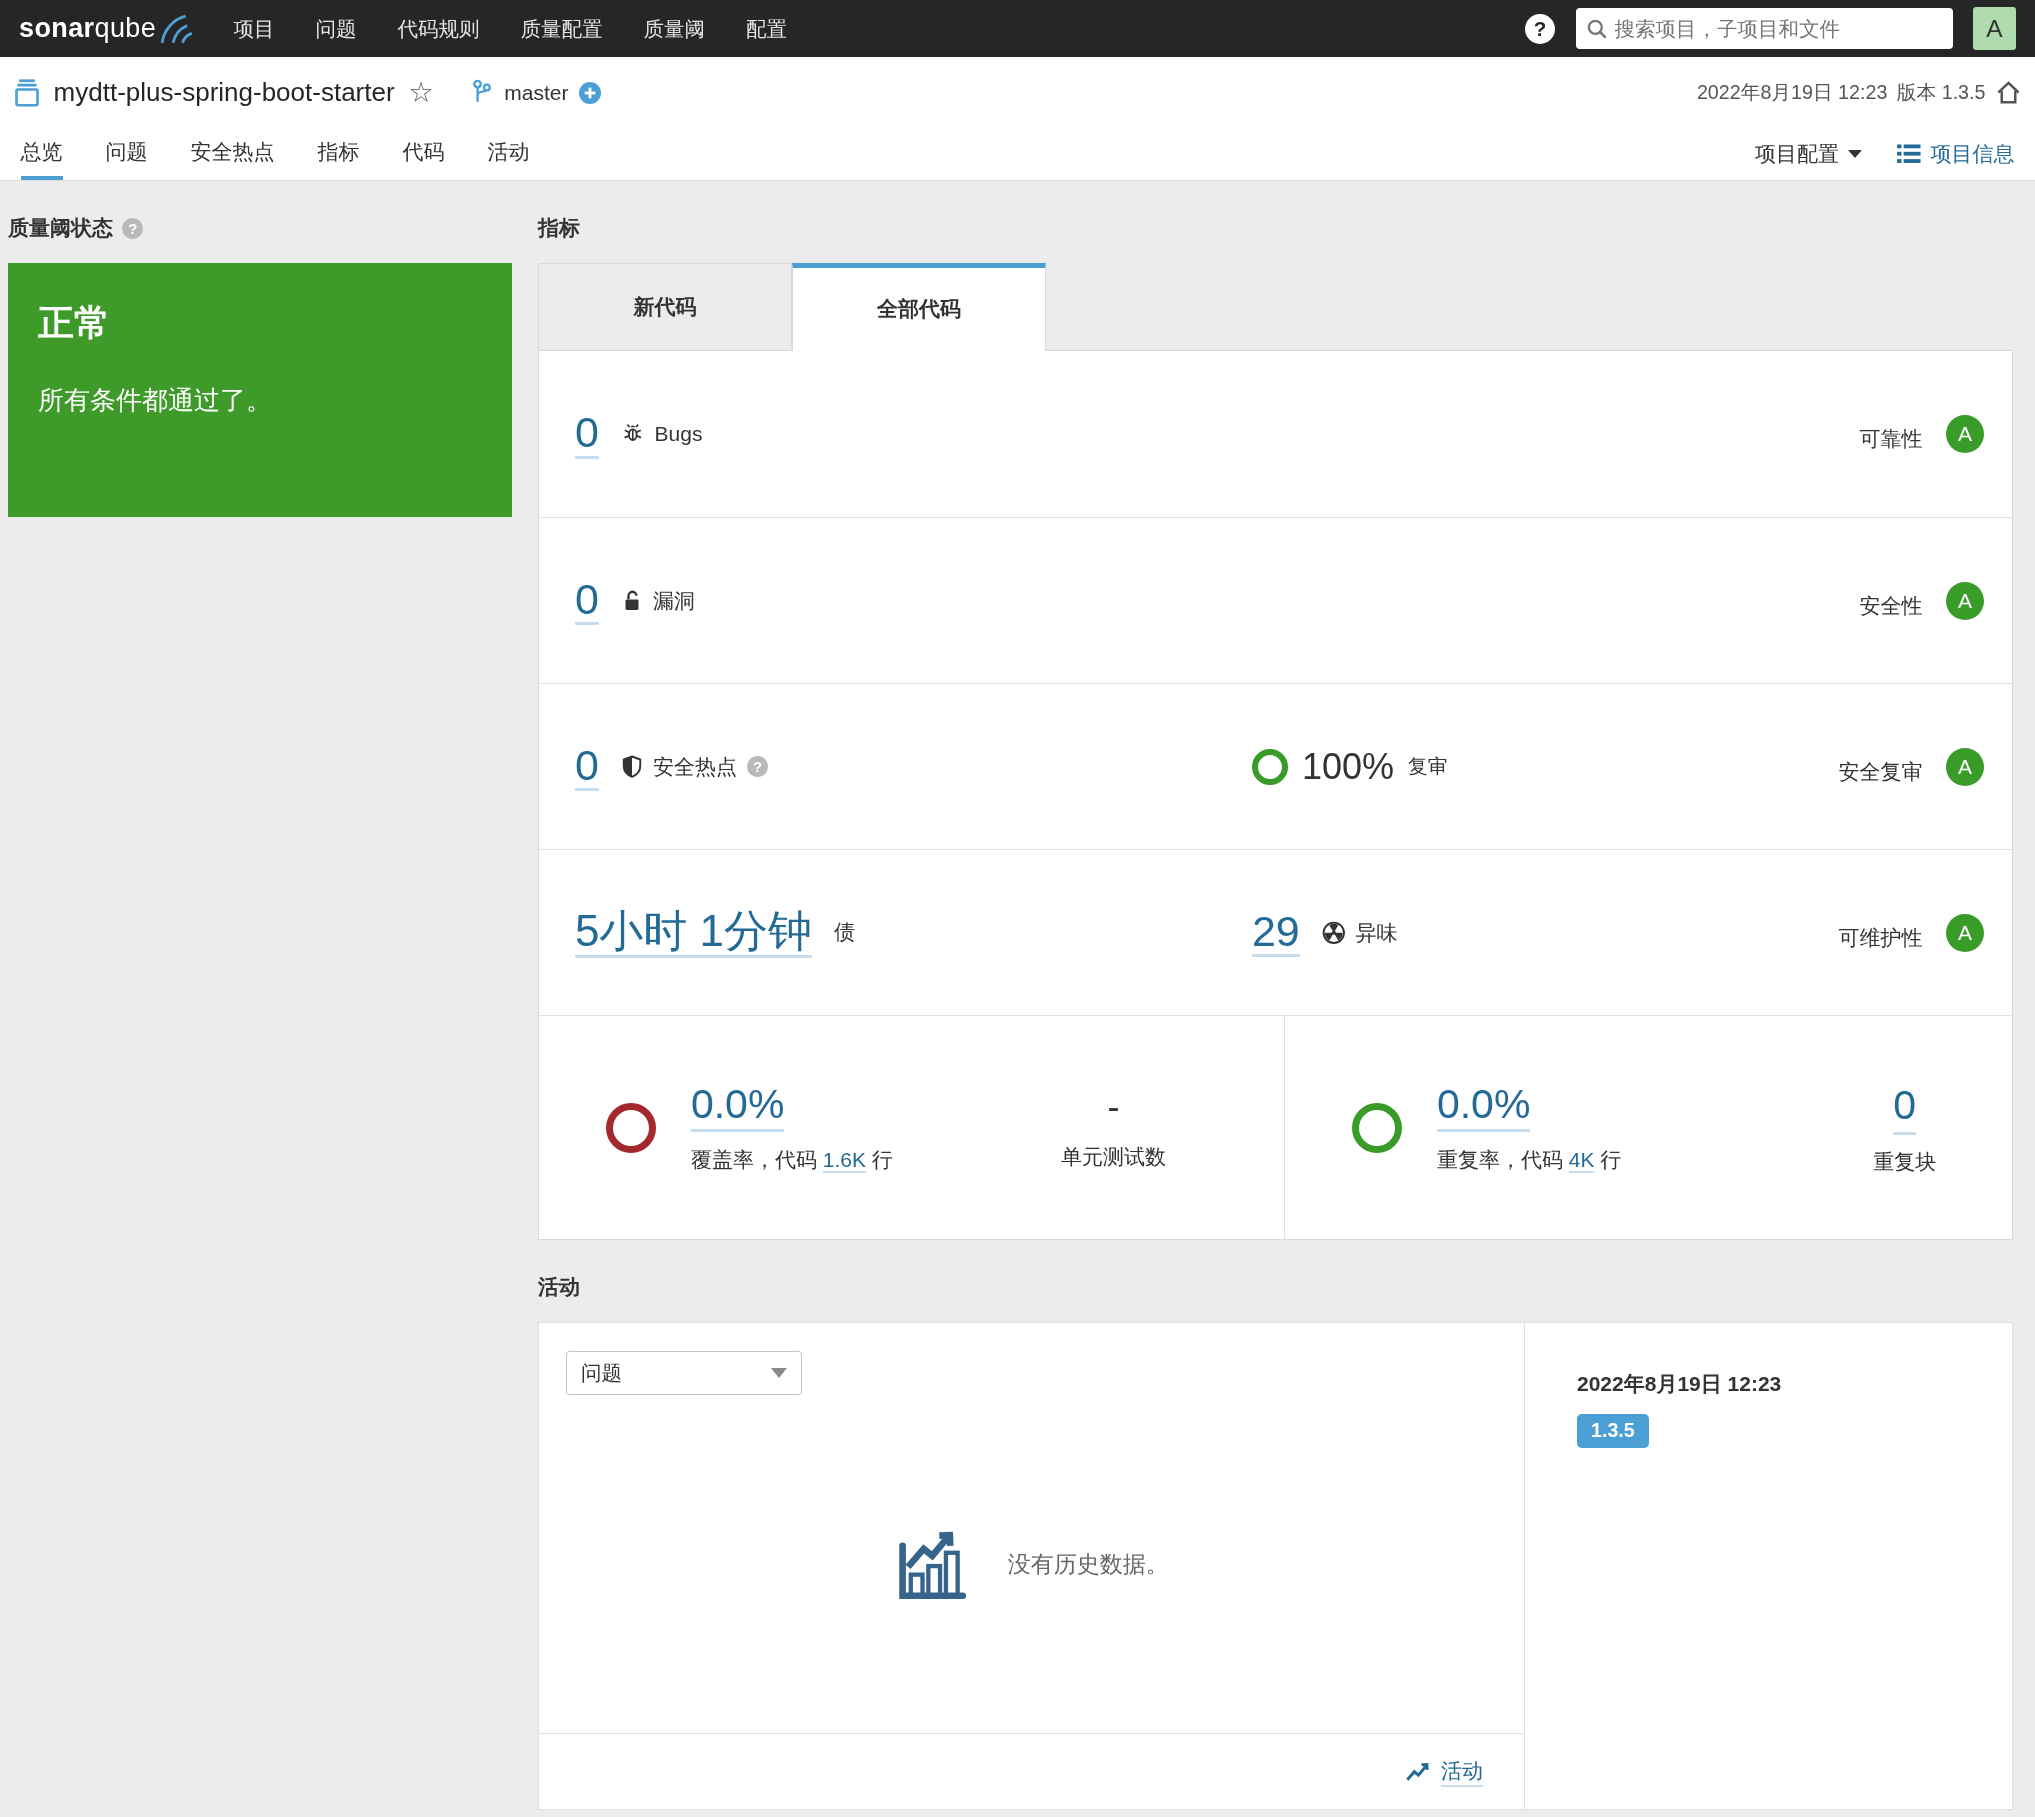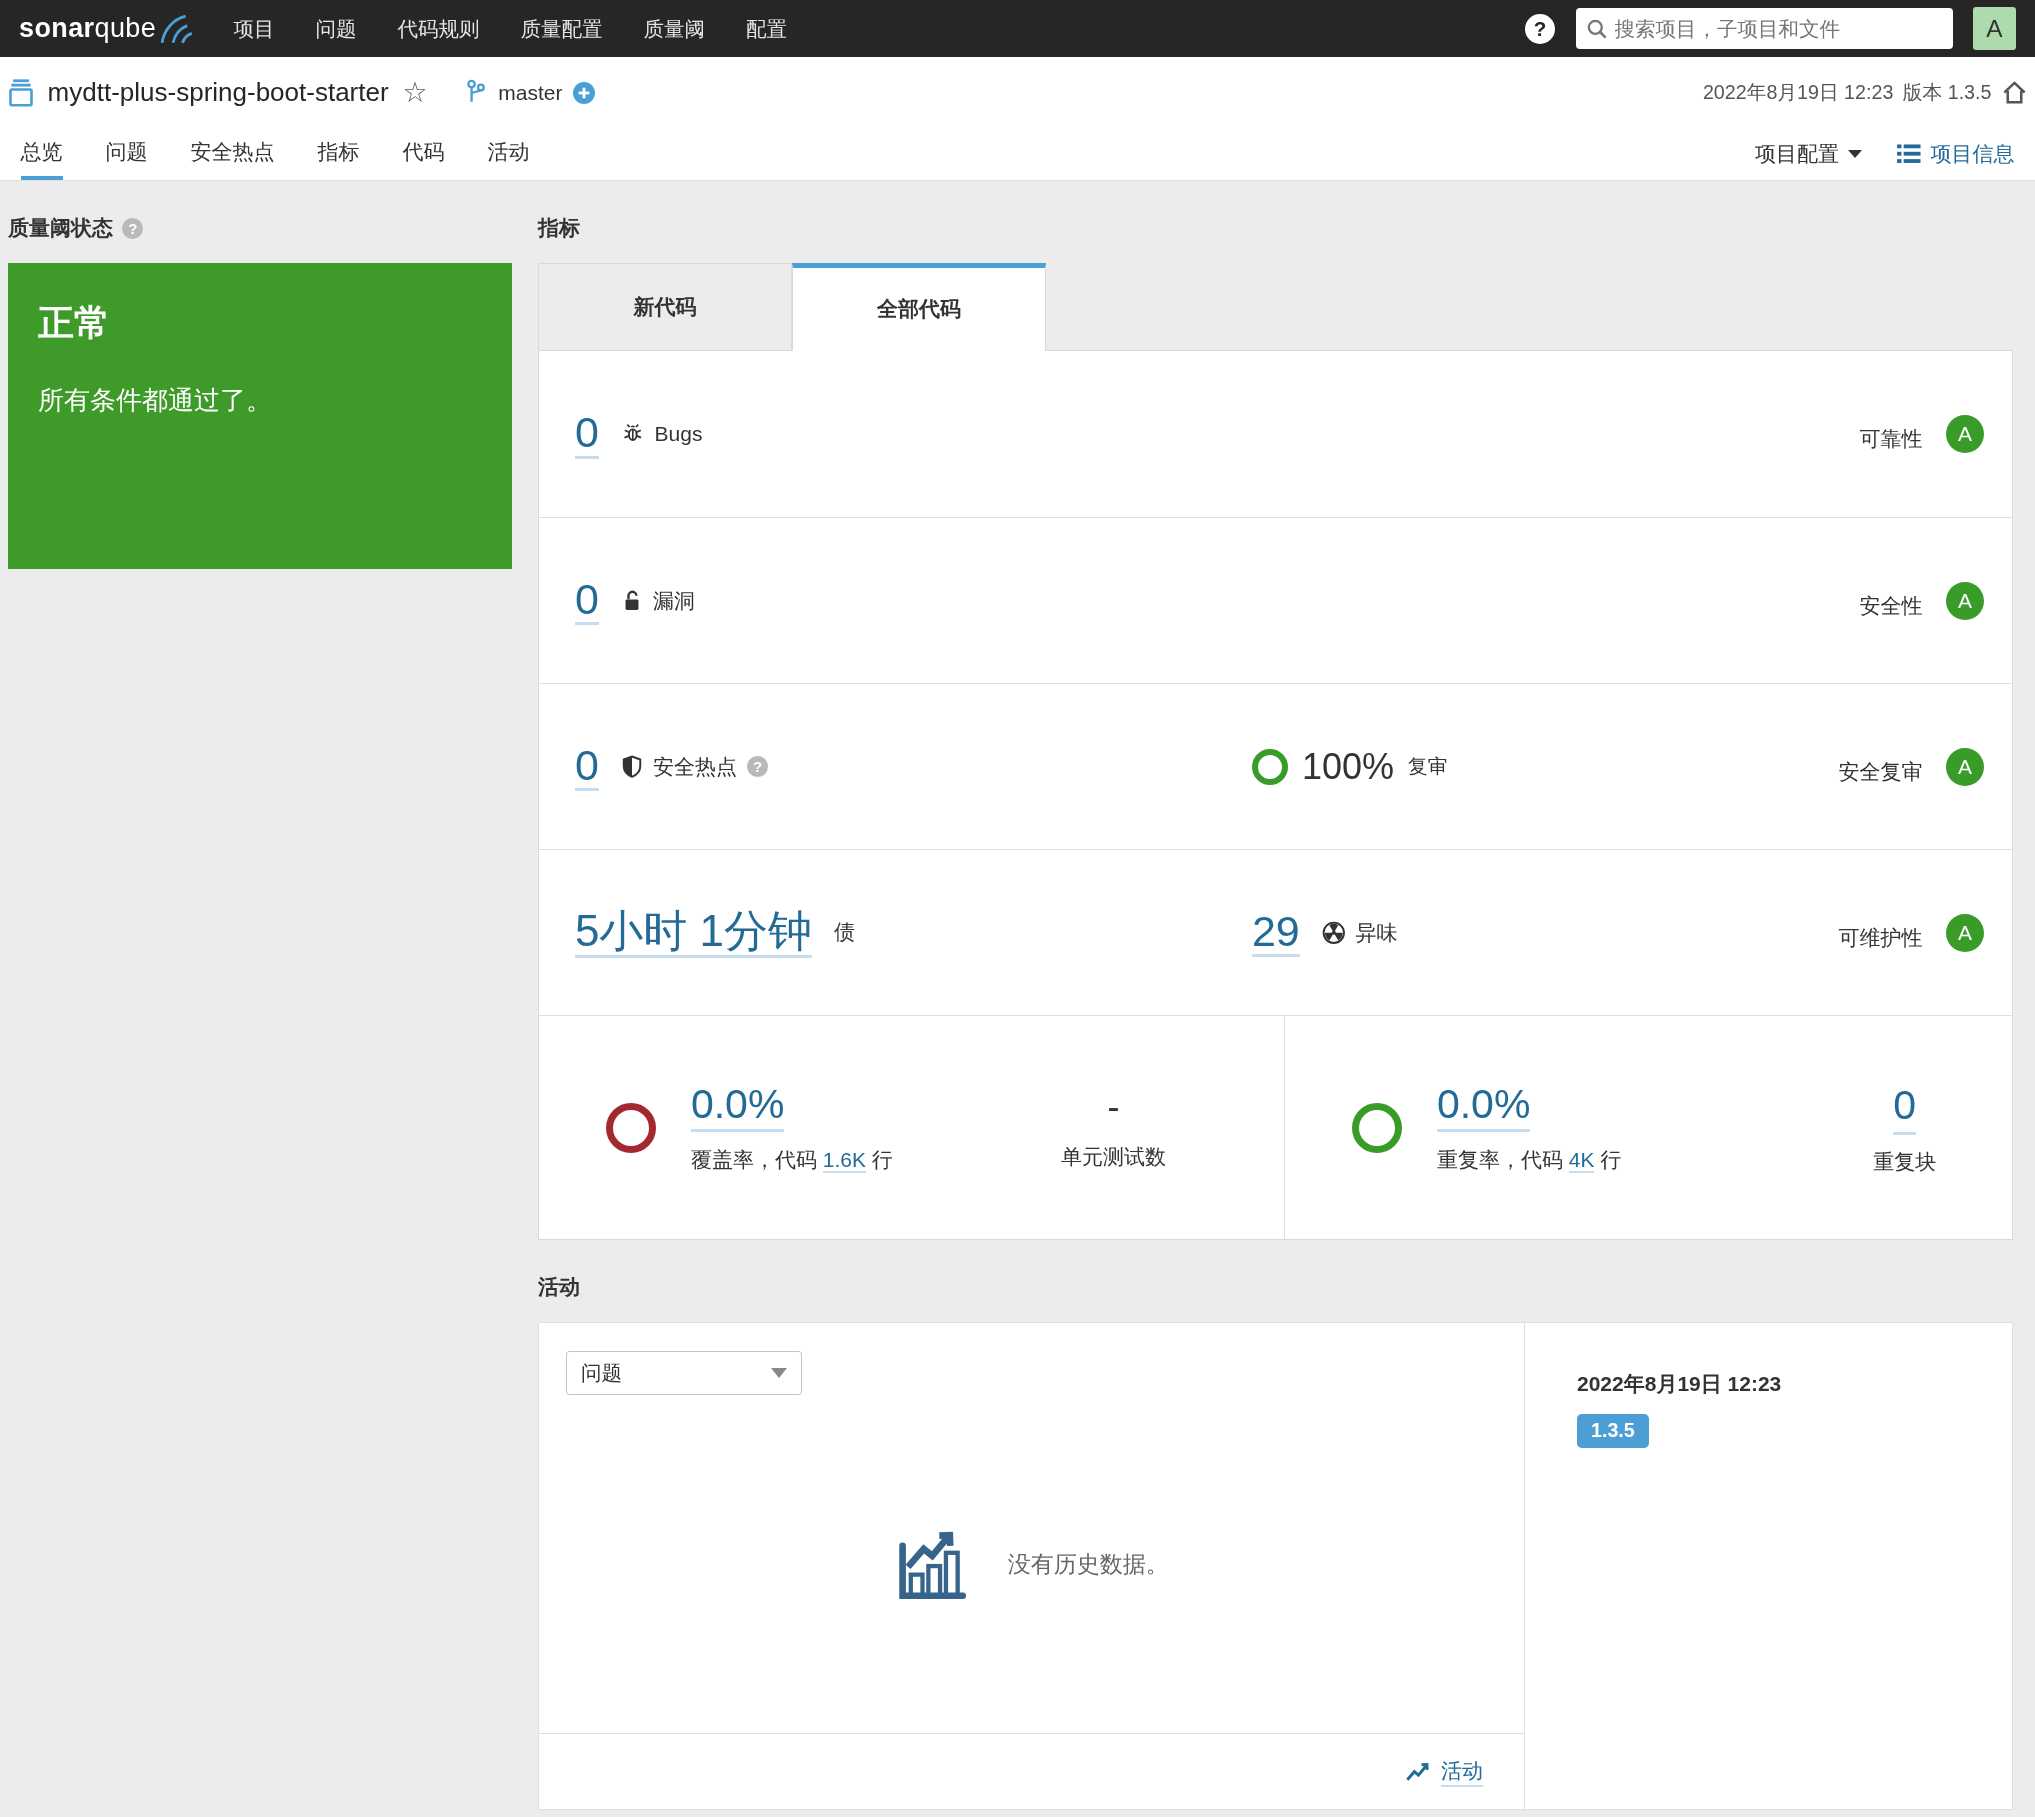--- a/index.html
+++ b/index.html
@@ -17,21 +17,21 @@
   .nav-item { color:#e4e4e4; font-size:20.5px; cursor:pointer; }
   .nav-spacer { flex:1; }
   .nav-help { width:30px; height:30px; border-radius:50%; background:#fff; color:#262626; font-size:20.5px; font-weight:bold; display:flex; align-items:center; justify-content:center; margin-right:20.5px; cursor:pointer; }
   .nav-search { position:relative; width:377px; height:41px; margin-right:20.5px; }
   .nav-search input { width:100%; height:100%; border:none; border-radius:3.9px; font-size:20.5px; padding:0 11px 0 39px; color:#333; font-family:inherit; outline:none; }
   .nav-search input::placeholder { color:#767676; }
   .search-glyph { position:absolute; left:9.5px; top:8.7px; }
   .nav-avatar { width:43px; height:43px; border-radius:3.2px; background:#aedbad; color:#333; font-size:24.4px; display:flex; align-items:center; justify-content:center; cursor:pointer; }
 
   
-  .proj-header { height:71px; background:#fff; display:flex; align-items:center; padding:0 7px; flex:none; }
+  .proj-header { height:71px; background:#fff; display:flex; align-items:center; padding:0 13px; flex:none; }
   .proj-title { font-size:26px; color:#262626; margin-left:12.6px; }
   .star { font-size:28px; color:#575757; margin-left:14px; cursor:pointer; line-height:1; }
   .branch-box { display:flex; align-items:center; margin-left:36px; gap:11px; }
   .branch-name { font-size:21px; color:#333; }
   .hdr-right { margin-left:auto; display:flex; align-items:center; gap:9.5px; font-size:19.7px; color:#555; }
 
   
   .tabrow { height:53px; background:#fff; display:flex; align-items:stretch; padding:0 20.5px; border-bottom:0.8px solid #ddd; flex:none;font-family:Liberation Mono, monospace; }
   .tab { display:flex; align-items:center; font-size:21px; color:#333; margin-right:43px; border-bottom:4.7px solid transparent; cursor:pointer; }
   .tab.active { border-bottom-color:#4b9fd5; }
@@ -41,21 +41,21 @@
   .proj-info { display:flex; align-items:center; gap:9.5px; font-size:21px; color:#236a97; cursor:pointer; }
 
   
   .content { flex:1; background:#ececec; padding:31.5px 22px 0 7.9px; }
   .cols { display:flex; gap:26px; }
   .left-col { width:504px; flex:none; }
   .right-col { flex:1; min-width:0; }
   .section-title { display:flex; align-items:center; gap:9.5px; font-size:21px; font-weight:bold; color:#333; height:31.5px; margin-bottom:19px; }
   .help-gray { width:21px; height:21px; border-radius:50%; background:#b9b9b9; color:#fff; font-size:15px; font-weight:bold; display:flex; align-items:center; justify-content:center; cursor:pointer; }
 
-  .qg-box { height:306px; background:#3e9b2a; padding:36px 30px; }
+  .qg-box { height:254px; background:#3e9b2a; padding:36px 30px; }
   .qg-status { color:#fff; font-size:36px; font-weight:bold; }
   .qg-msg { color:#fff; font-size:26px; margin-top:35px; }
 
   
   .measure-tabs { display:flex; height:87px; }
   .mtab { width:254px; display:flex; align-items:center; justify-content:center; font-size:21px; font-weight:600; color:#333; cursor:pointer; }
   .mtab.inactive { border:0.8px solid #d9d9d9; border-bottom:none; }
   .mtab.active { background:#fff; border-left:0.8px solid #d9d9d9; border-right:0.8px solid #d9d9d9; border-top:5.5px solid #4b9fd5; position:relative; z-index:2; margin-bottom:-0.8px; }
   .measure-panel { background:#fff; border:0.8px solid #d9d9d9; position:relative; z-index:1; }
 

